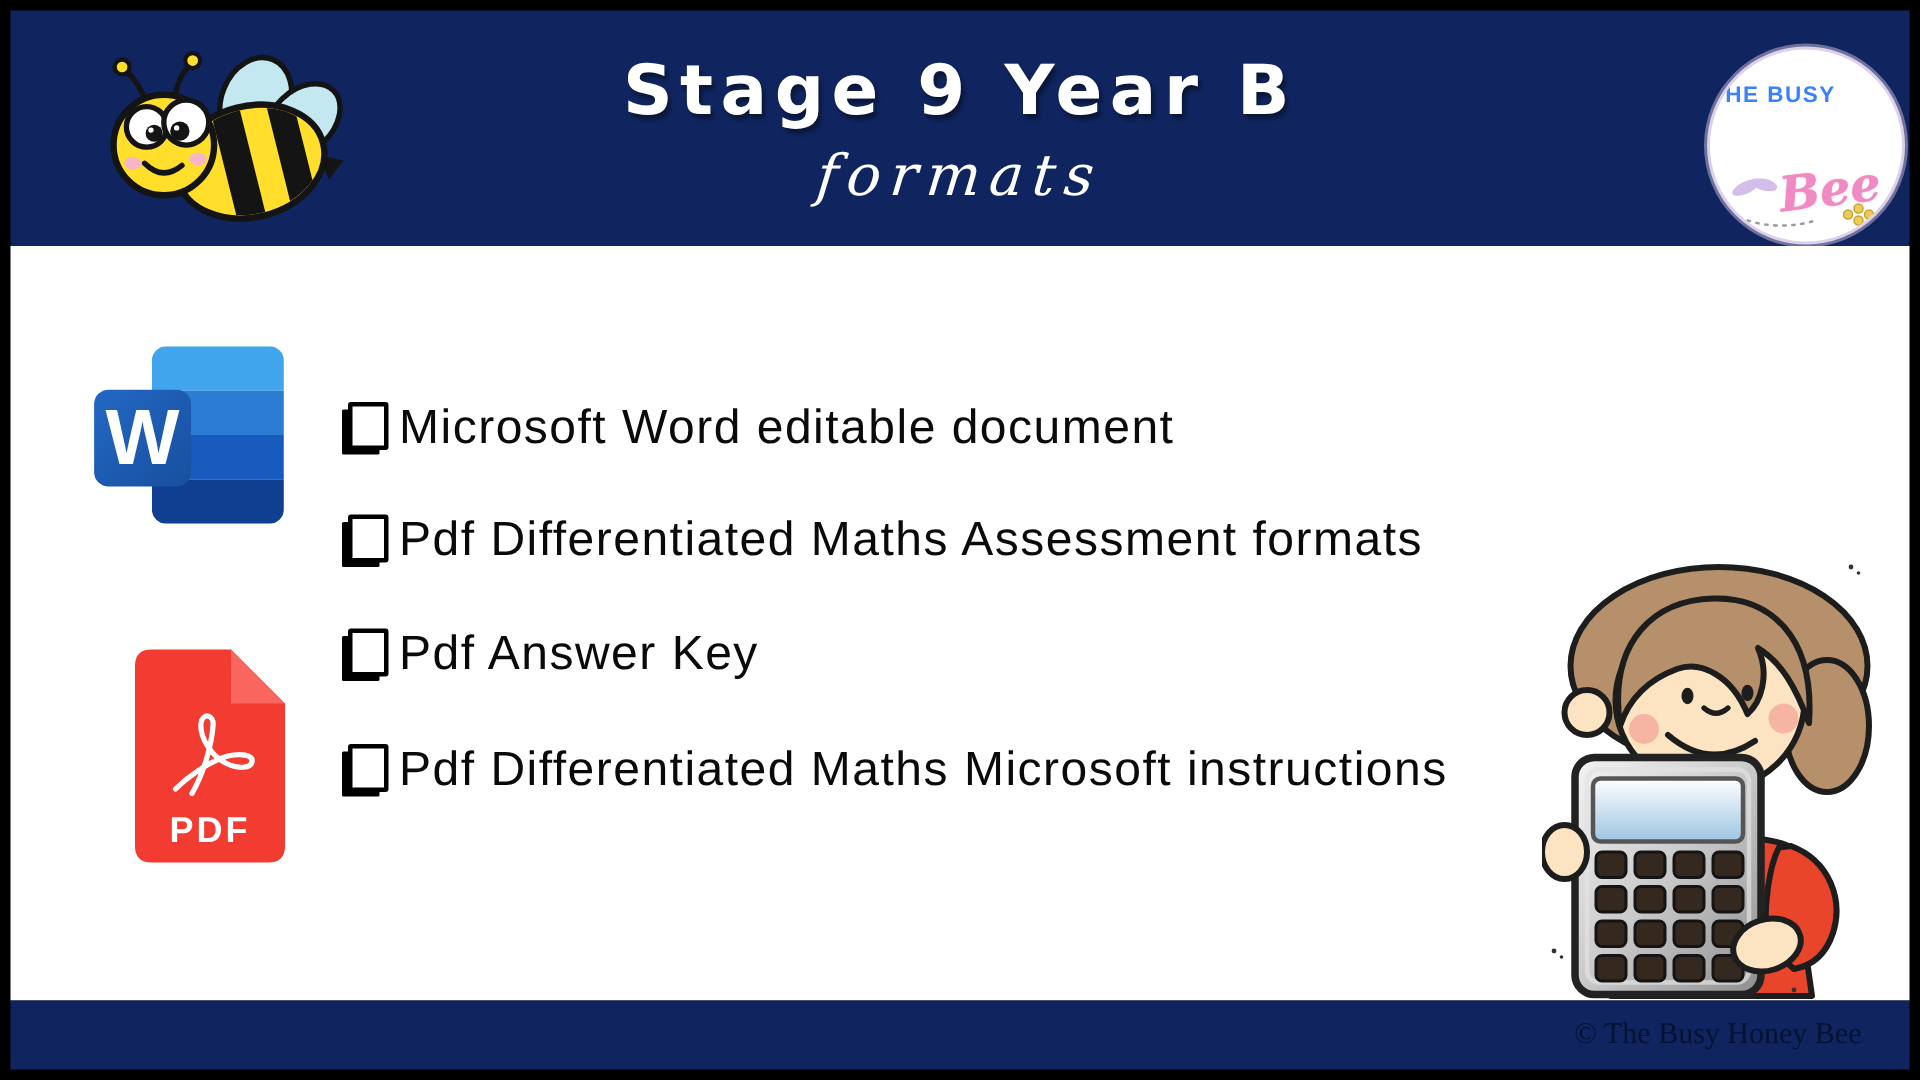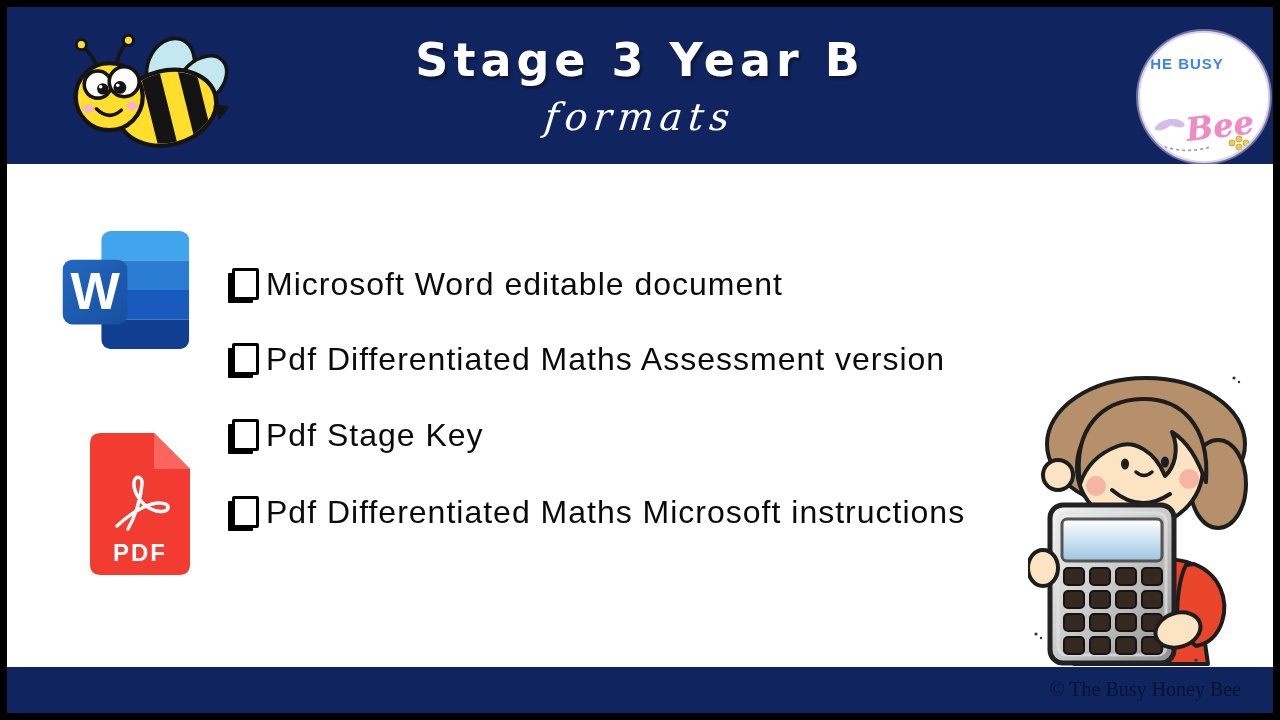--- a/index.html
+++ b/index.html
@@ -65,21 +65,21 @@
   
   .word-icon{position:absolute;left:60px;top:228px;width:132px;height:124px;}
   .pdf-icon{position:absolute;left:88px;top:431px;width:104px;height:146px;}
   
   .boy{position:absolute;left:1028px;top:372px;width:220px;height:295px;z-index:2;}
 </style>
 </head>
 <body>
 
 <div class="header-band">
-  <div class="page-title">Stage 3 Year B</div>
+  <div class="page-title">Stage 9 Year B</div>
   <div class="page-subtitle">formats</div>
 
   <svg class="bee" viewBox="0 0 230 170">
     <g stroke="#141414" stroke-linecap="round" stroke-linejoin="round">
       <ellipse cx="148" cy="52" rx="32" ry="42" transform="rotate(22 148 52)" fill="#c3e8f0" stroke-width="5"></ellipse>
       <ellipse cx="192" cy="70" rx="28" ry="40" transform="rotate(46 192 70)" fill="#c3e8f0" stroke-width="5"></ellipse>
       <path d="M46 54 C40 38 32 28 25 23" fill="none" stroke-width="5"></path>
       <path d="M72 50 C74 34 80 24 87 17" fill="none" stroke-width="5"></path>
       <circle cx="23" cy="20" r="7" fill="#ffdf2b" stroke-width="4"></circle>
       <circle cx="89" cy="14" r="7" fill="#ffdf2b" stroke-width="4"></circle>
@@ -150,25 +150,25 @@
   <path d="M40 98 C48 84 53 66 54 53 C55 45 47 44 46 51 C45 61 53 73 63 78 C71 82 79 81 80 77 C81 72 72 71 64 73 C50 77 36 88 29 95" fill="none" stroke="#ffffff" stroke-width="3.5" stroke-linecap="round"></path>
   <text x="52" y="130" text-anchor="middle" font-size="24" font-weight="bold" letter-spacing="2" font-family="Liberation Sans, sans-serif" fill="#ffffff">PDF</text>
 </svg>
 
 <div class="format-item fi-1">
   <span class="checkbox"></span>
   <span class="format-label">Microsoft Word editable document</span>
 </div>
 <div class="format-item fi-2">
   <span class="checkbox"></span>
-  <span class="format-label">Pdf Differentiated Maths Assessment version</span>
+  <span class="format-label">Pdf Differentiated Maths Assessment formats</span>
 </div>
 <div class="format-item fi-3">
   <span class="checkbox"></span>
-  <span class="format-label">Pdf Stage Key</span>
+  <span class="format-label">Pdf Answer Key</span>
 </div>
 <div class="format-item fi-4">
   <span class="checkbox"></span>
   <span class="format-label">Pdf Differentiated Maths Microsoft instructions</span>
 </div>
 
 <svg class="boy" viewBox="0 0 220 295">
   <defs>
     <linearGradient id="calcbody" x1="0" y1="0" x2="1" y2="1">
       <stop offset="0" stop-color="#f4f4f4"></stop>

